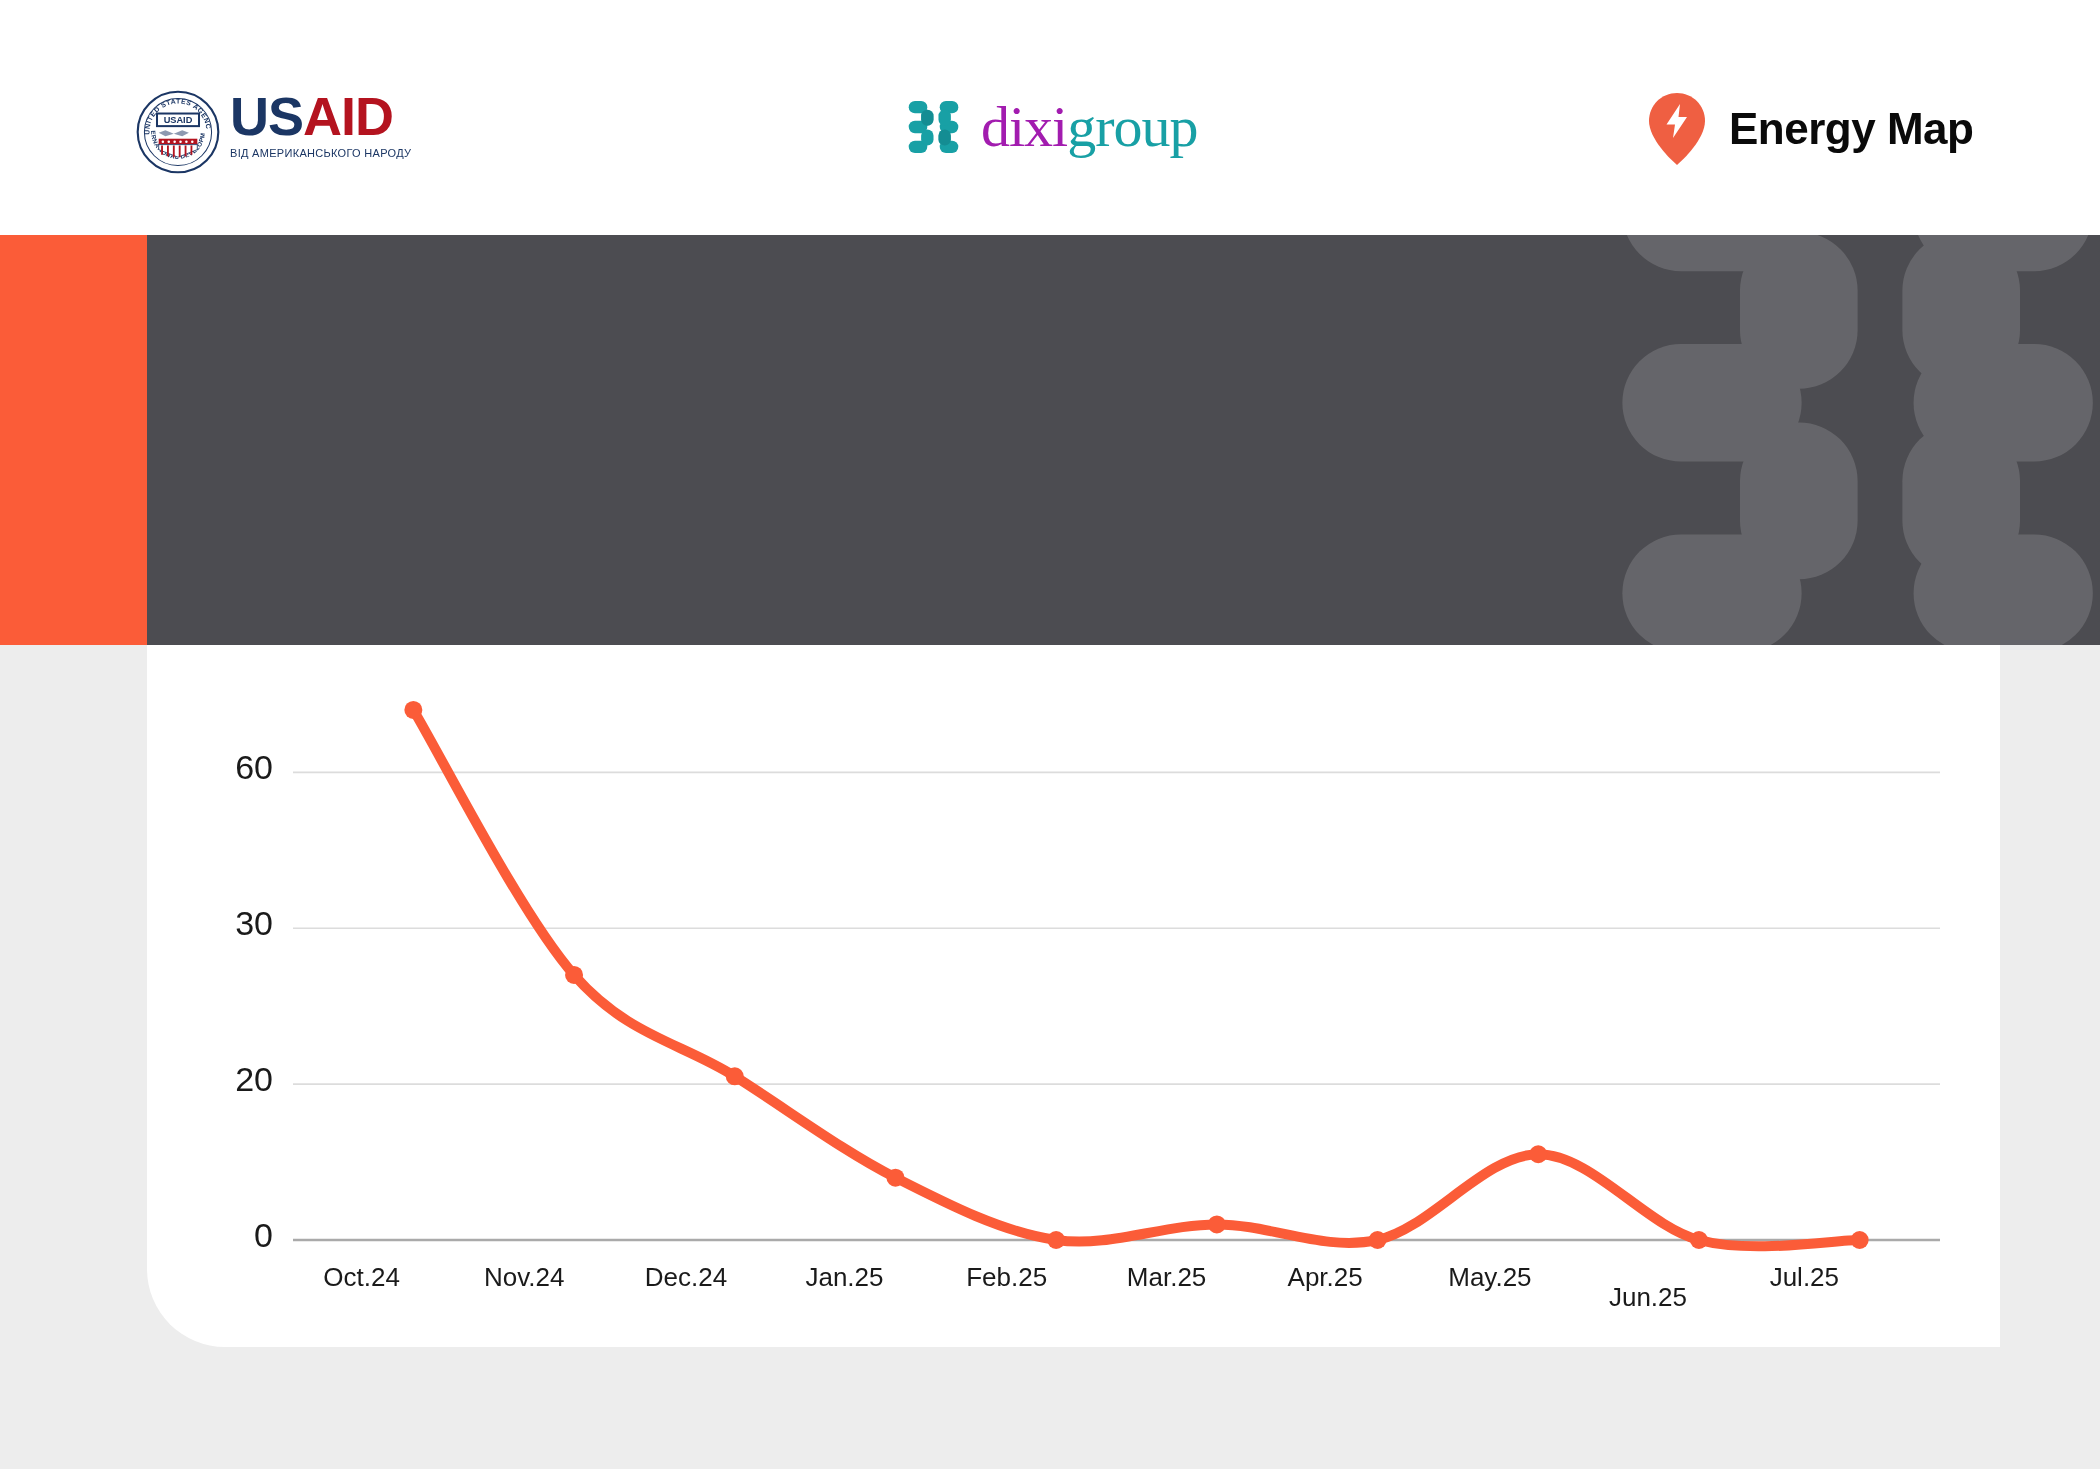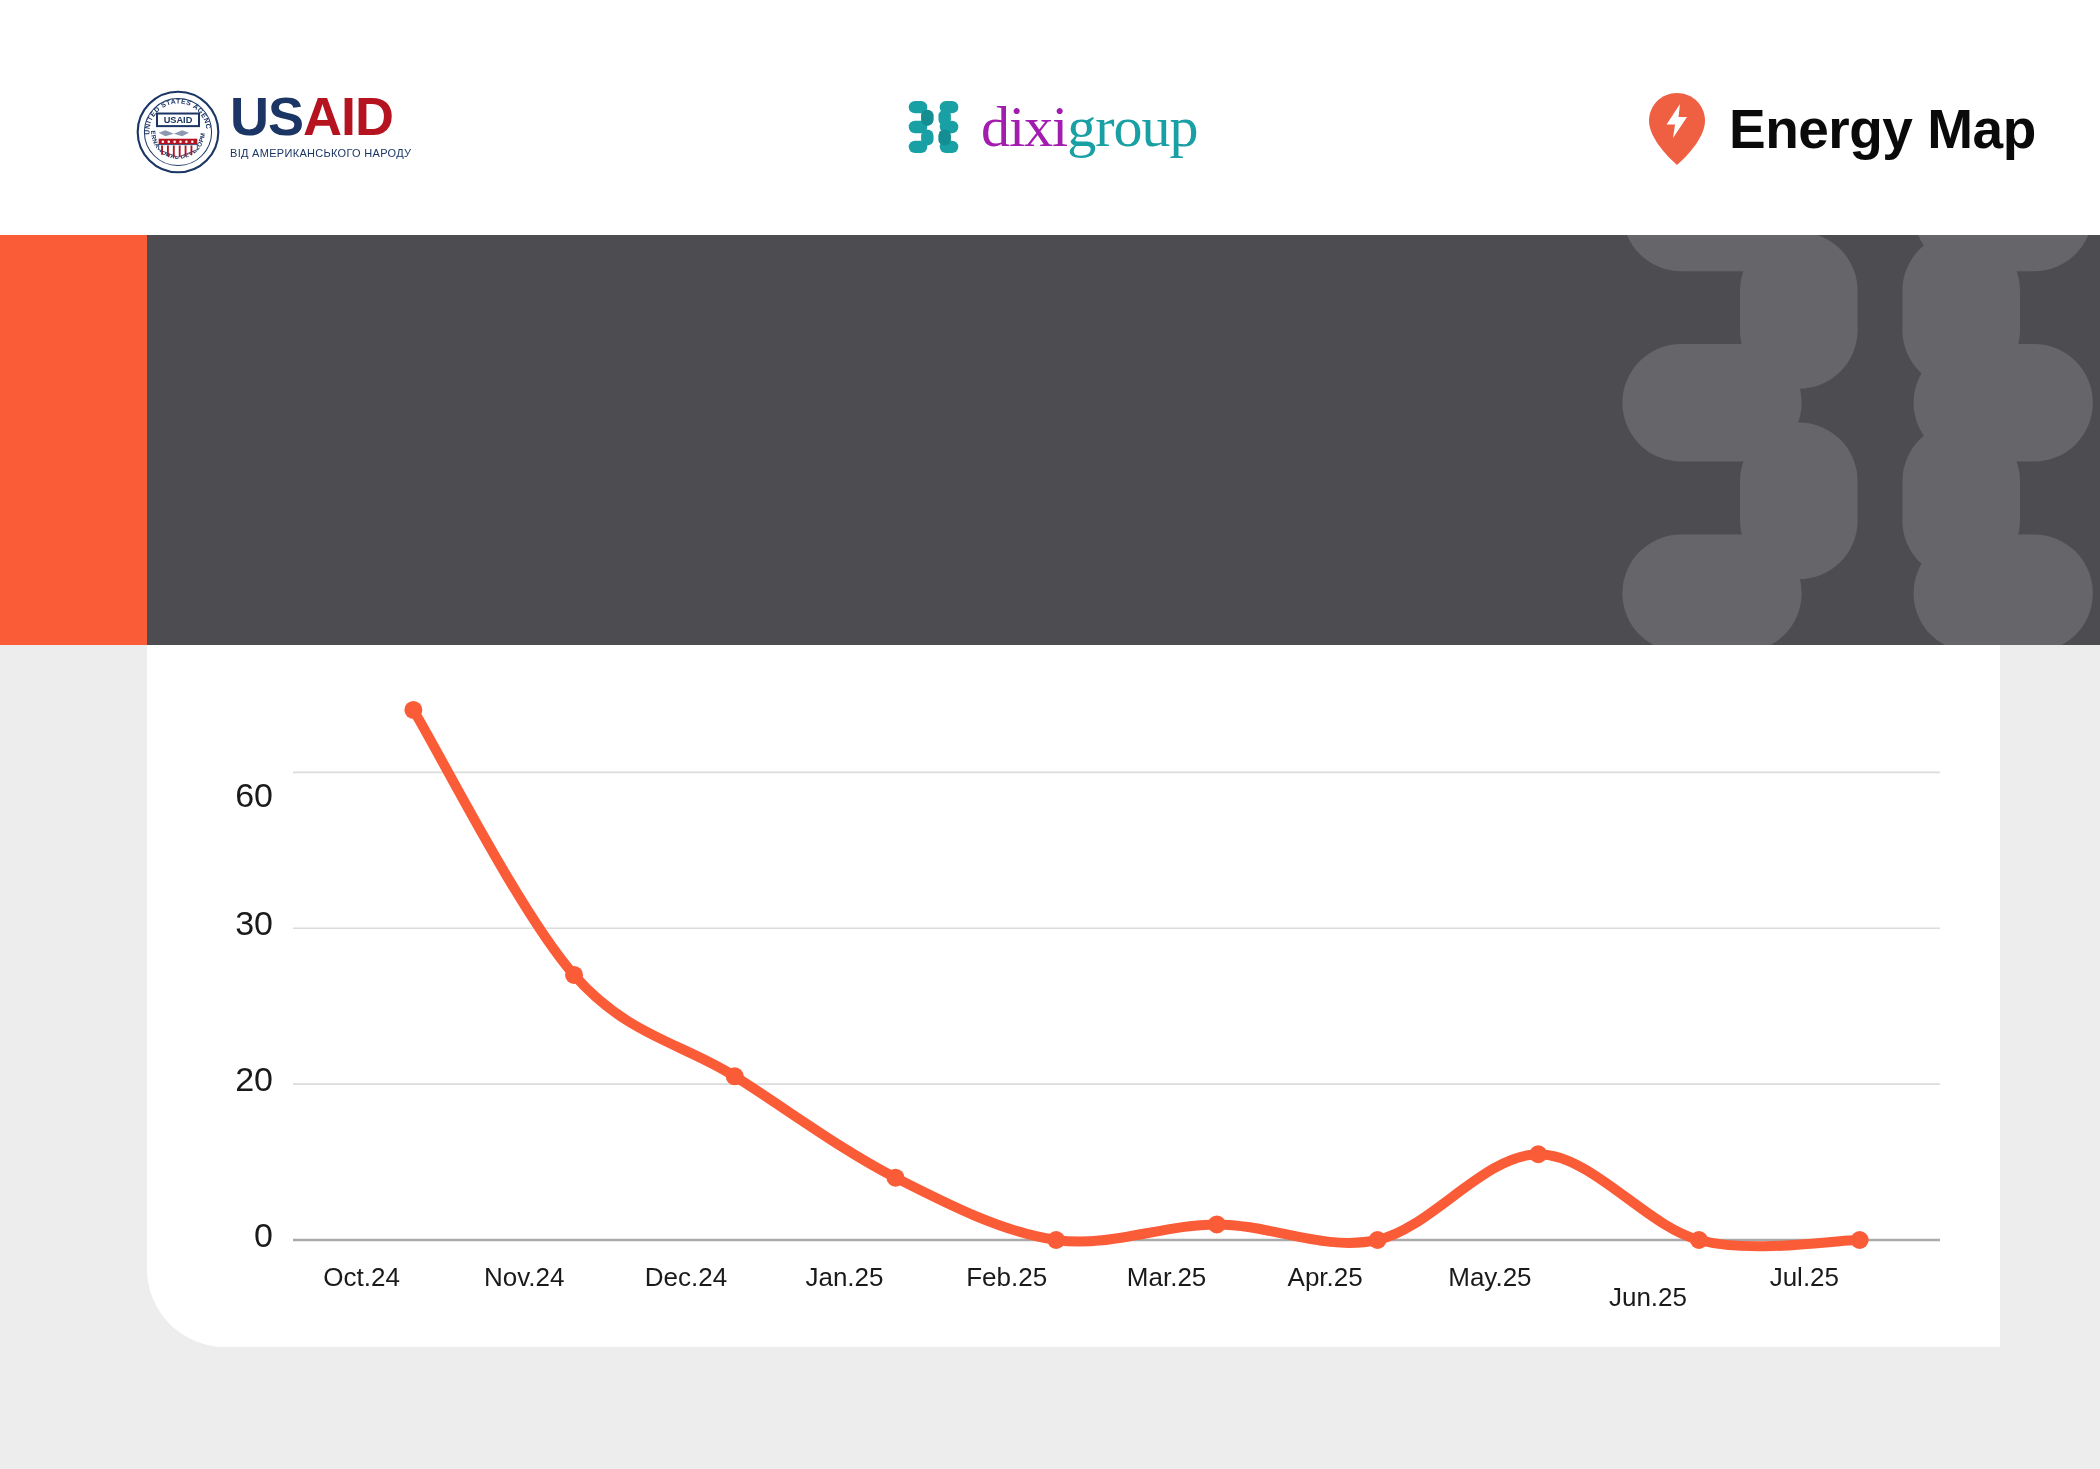--- a/index.html
+++ b/index.html
@@ -36,21 +36,21 @@
     font-family: "Liberation Serif", serif; font-size: 58px; line-height: 58px;
     letter-spacing: -1px; white-space: nowrap;
   }
   .dixi-a { color: #a21caf; }
   .dixi-b { color: #18a0a5; }
 
   .energymap { position: absolute; left: 1647px; top: 92px; display: flex; align-items: center; }
   .pin { width: 60px; height: 74px; margin-right: 22px; flex: 0 0 auto; }
   .energymap-word {
     font-family: "Liberation Sans", sans-serif; font-weight: bold;
-    font-size: 55px; line-height: 50px; color: #0a0a0a; letter-spacing: -0.5px; white-space: nowrap;
+    font-size: 44px; line-height: 50px; color: #0a0a0a; letter-spacing: -0.5px; white-space: nowrap;
   }
 
   
   .band {
     position: absolute; left: 0; top: 235px; width: 2100px; height: 410px;
     background: #4c4c51; overflow: hidden; z-index: 10;
   }
   .band-accent {
     position: absolute; left: 0; top: 0; width: 147px; height: 410px;
     background: #fb5c38; z-index: 3;
@@ -204,21 +204,21 @@
           <circle cx="1069.85" cy="579.4109589041096" r="9" fill="#fb5c38"></circle>
           <circle cx="1230.55" cy="595" r="9" fill="#fb5c38"></circle>
           <circle cx="1391.25" cy="509.26027397260276" r="9" fill="#fb5c38"></circle>
           <circle cx="1551.95" cy="595" r="9" fill="#fb5c38"></circle>
           <circle cx="1712.65" cy="595" r="9" fill="#fb5c38"></circle>
         </svg>
       <div id="ticks-layer">
           <div class="y-tick" style="left: 36px; top: 571px;">0</div>
           <div class="y-tick" style="left: 36px; top: 415.11px;">20</div>
           <div class="y-tick" style="left: 36px; top: 259.219px;">30</div>
-          <div class="y-tick" style="left: 36px; top: 103.329px; margin-top: 28px;">60</div>
+          <div class="y-tick" style="left: 36px; top: 103.329px;">60</div>
           <div class="x-tick" style="left: 176.35px; top: 617px;">Oct.24</div>
           <div class="x-tick" style="left: 337.05px; top: 617px;">Nov.24</div>
           <div class="x-tick" style="left: 497.75px; top: 617px;">Dec.24</div>
           <div class="x-tick" style="left: 658.45px; top: 617px;">Jan.25</div>
           <div class="x-tick" style="left: 819.15px; top: 617px;">Feb.25</div>
           <div class="x-tick" style="left: 979.85px; top: 617px;">Mar.25</div>
           <div class="x-tick" style="left: 1140.55px; top: 617px;">Apr.25</div>
           <div class="x-tick" style="left: 1301.25px; top: 617px;">May.25</div>
           <div class="x-tick" style="left: 1461.95px; top: 637px;">Jun.25</div>
           <div class="x-tick" style="left: 1622.65px; top: 617px;">Jul.25</div>

